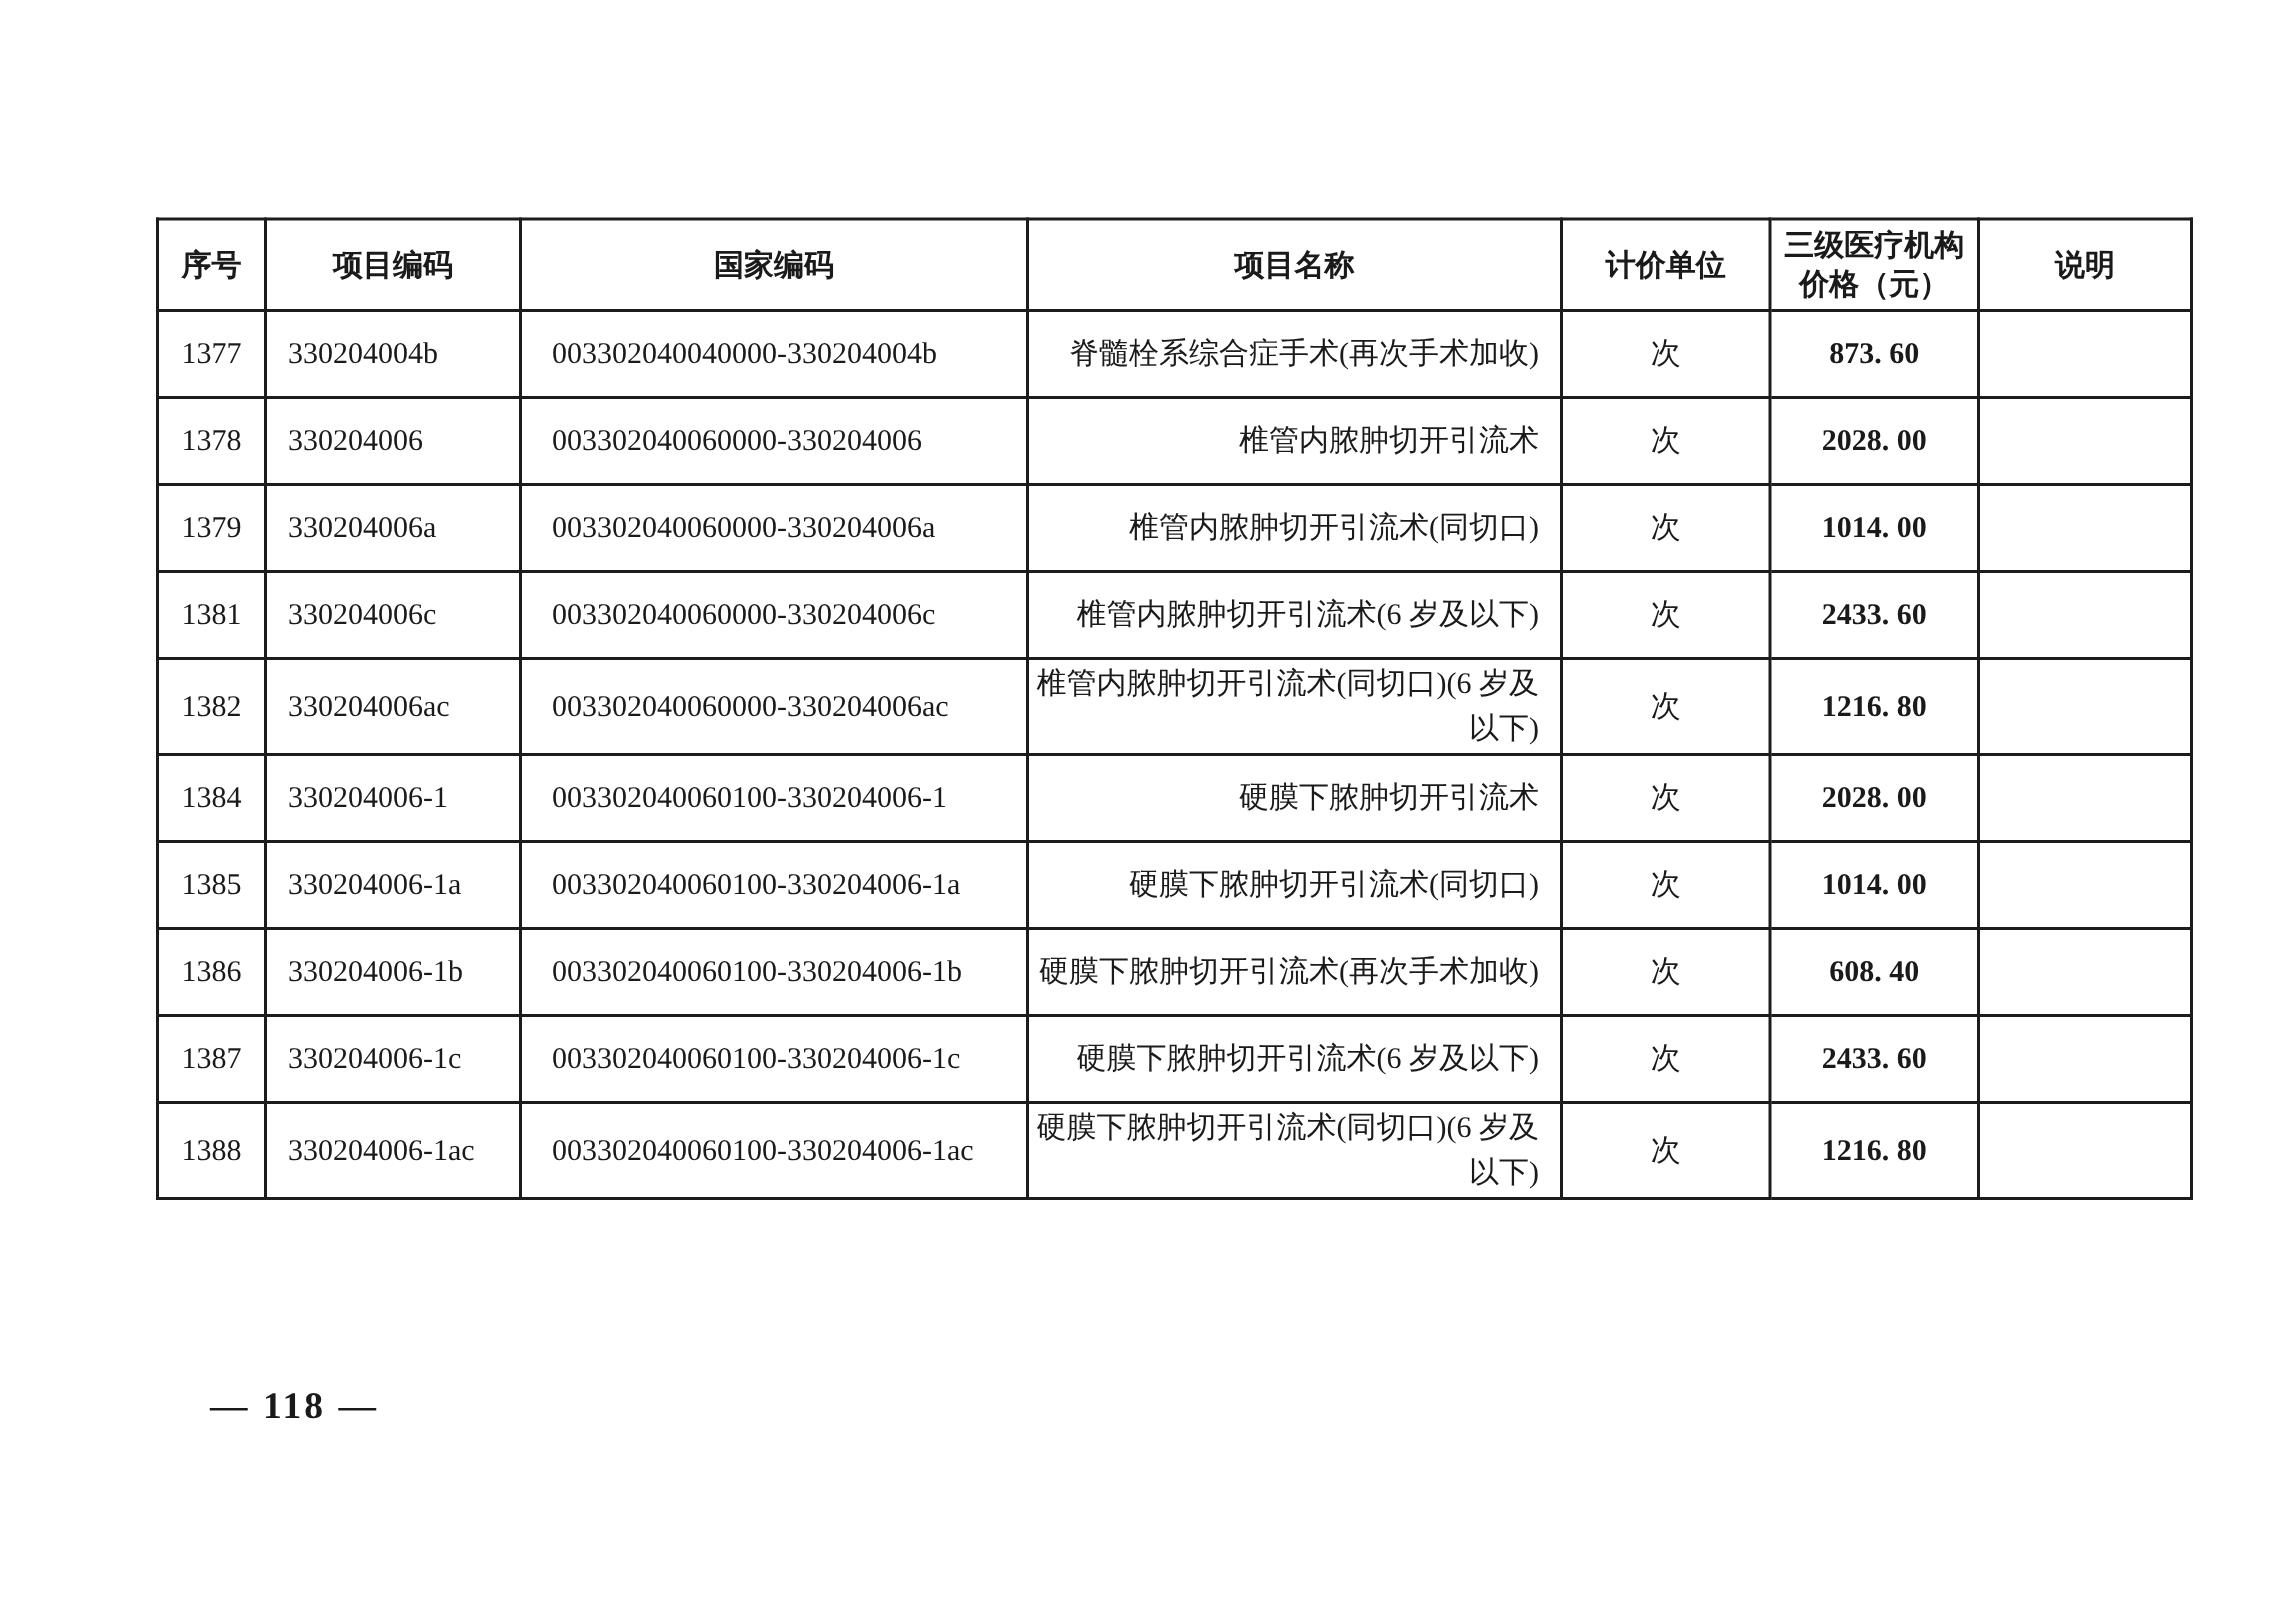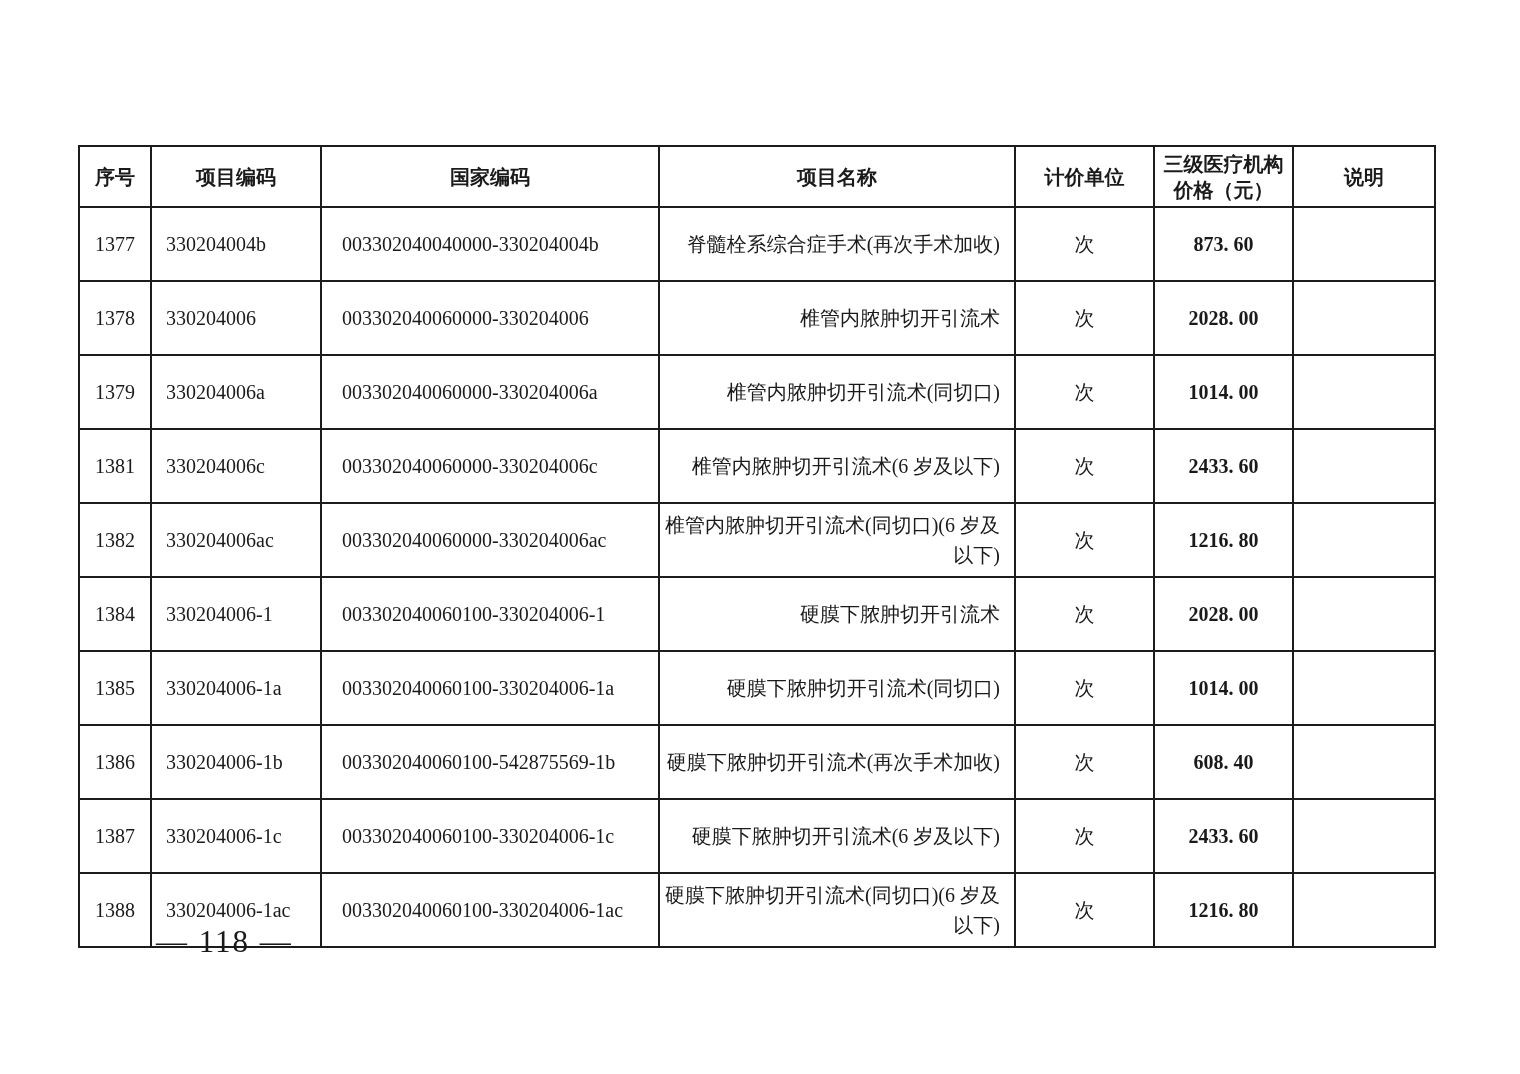--- a/index.html
+++ b/index.html
@@ -11,21 +11,21 @@
     position: relative;
     width: 1520px;
     height: 1074px;
     background: #ffffff;
     overflow: hidden;
     font-family: "Liberation Serif", "DejaVu Serif", serif;
     color: #1a1a1a;
   }
   table.price-table {
     position: absolute;
-    left: 78px;
+    left: 104px;
     top: 145px;
     border-collapse: collapse;
     table-layout: fixed;
     width: 1356px;
     font-size: 20px;
   }
   .price-table col.c1 { width: 72px; }
   .price-table col.c2 { width: 170px; }
   .price-table col.c3 { width: 338px; }
   .price-table col.c4 { width: 356px; }
@@ -42,38 +42,39 @@
   .price-table thead th {
     font-family: "Liberation Sans", "DejaVu Sans", sans-serif;
     font-weight: bold;
     font-size: 20px;
     text-align: center;
     height: 55px;
     line-height: 1.3;
     padding: 2px 4px;
   }
   .price-table tbody tr {
-    height: 74px;
+    height: 58px;
   }
   .price-table td.c-seq   { text-align: center; }
   .price-table td.c-code  { text-align: left; padding-left: 14px; }
   .price-table td.c-ncode { text-align: left; padding-left: 20px; }
   .price-table td.c-name  { text-align: right; padding-left: 4px; padding-right: 14px; }
   .price-table td.c-unit  { text-align: center; }
   .price-table td.c-price { text-align: center; font-weight: bold; }
   .price-table td.c-note  { text-align: center; }
 
   .page-footer {
     position: absolute;
-    left: 156px;
+    left: 140px;
     top: 924px;
-    font-size: 31px;
+    font-size: 25px;
     letter-spacing: 2px;
     color: #1a1a1a;
     font-family: "Liberation Serif", "DejaVu Serif", serif;
+    font-weight: bold;
   }
 </style>
 </head>
 <body>
 
 <div class="sheet">
 
   <table class="price-table">
     <colgroup>
       <col class="c1">
@@ -155,21 +156,21 @@
     <td class="c-code">330204006-1a</td>
     <td class="c-ncode">003302040060100-330204006-1a</td>
     <td class="c-name">硬膜下脓肿切开引流术(同切口)</td>
     <td class="c-unit">次</td>
     <td class="c-price">1014. 00</td>
     <td class="c-note"></td>
   </tr>
         <tr>
     <td class="c-seq">1386</td>
     <td class="c-code">330204006-1b</td>
-    <td class="c-ncode">003302040060100-542875569-1b</td>
+    <td class="c-ncode">003302040060100-330204006-1b</td>
     <td class="c-name">硬膜下脓肿切开引流术(再次手术加收)</td>
     <td class="c-unit">次</td>
     <td class="c-price">608. 40</td>
     <td class="c-note"></td>
   </tr>
         <tr>
     <td class="c-seq">1387</td>
     <td class="c-code">330204006-1c</td>
     <td class="c-ncode">003302040060100-330204006-1c</td>
     <td class="c-name">硬膜下脓肿切开引流术(6 岁及以下)</td>

